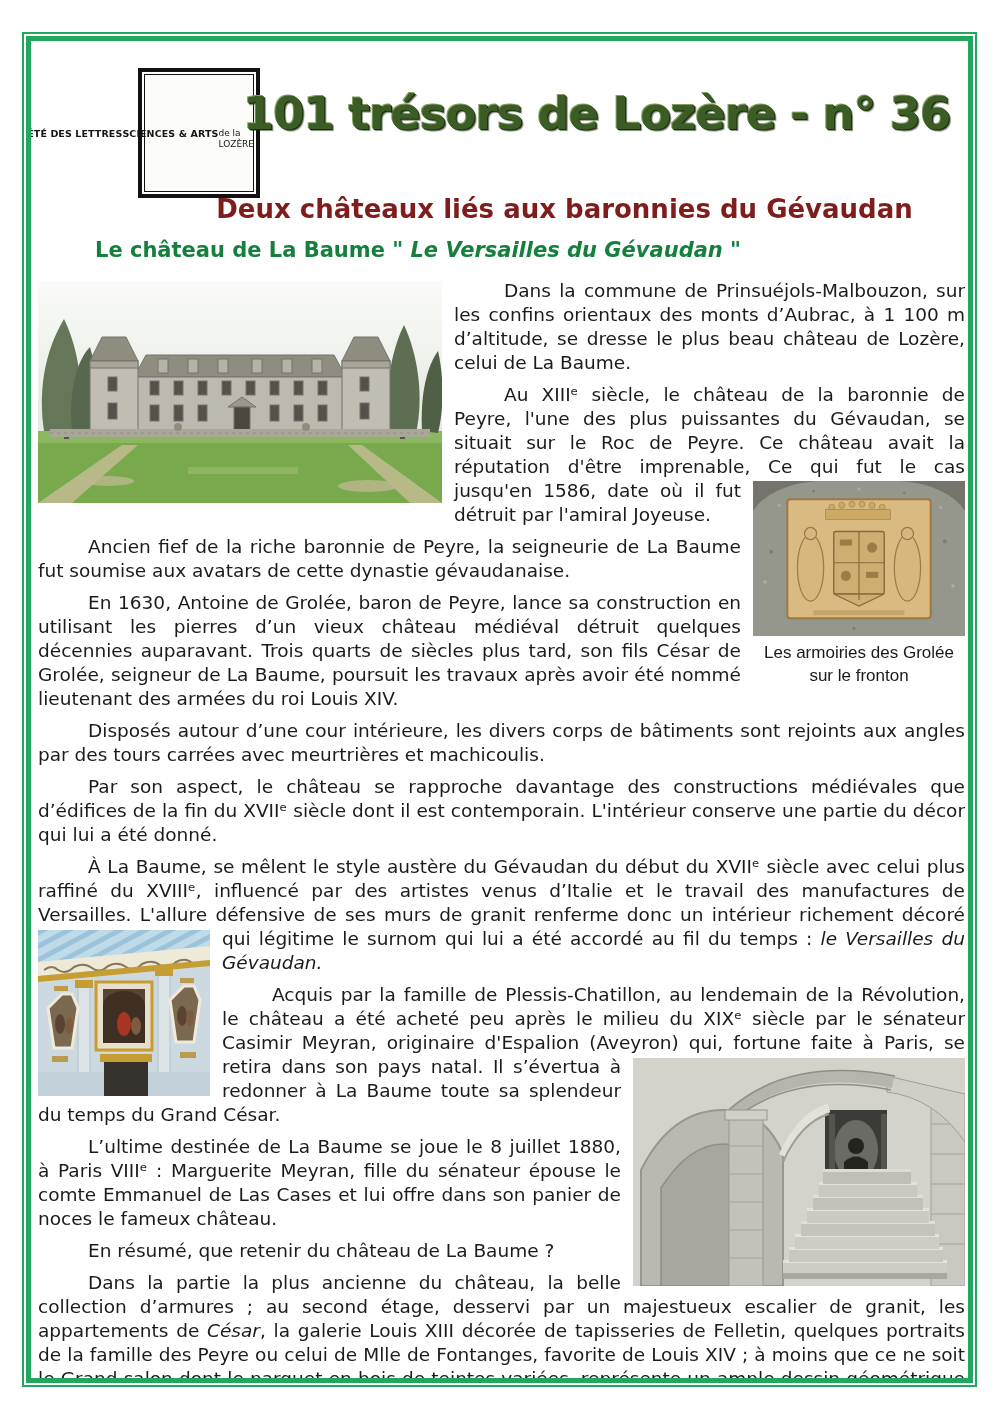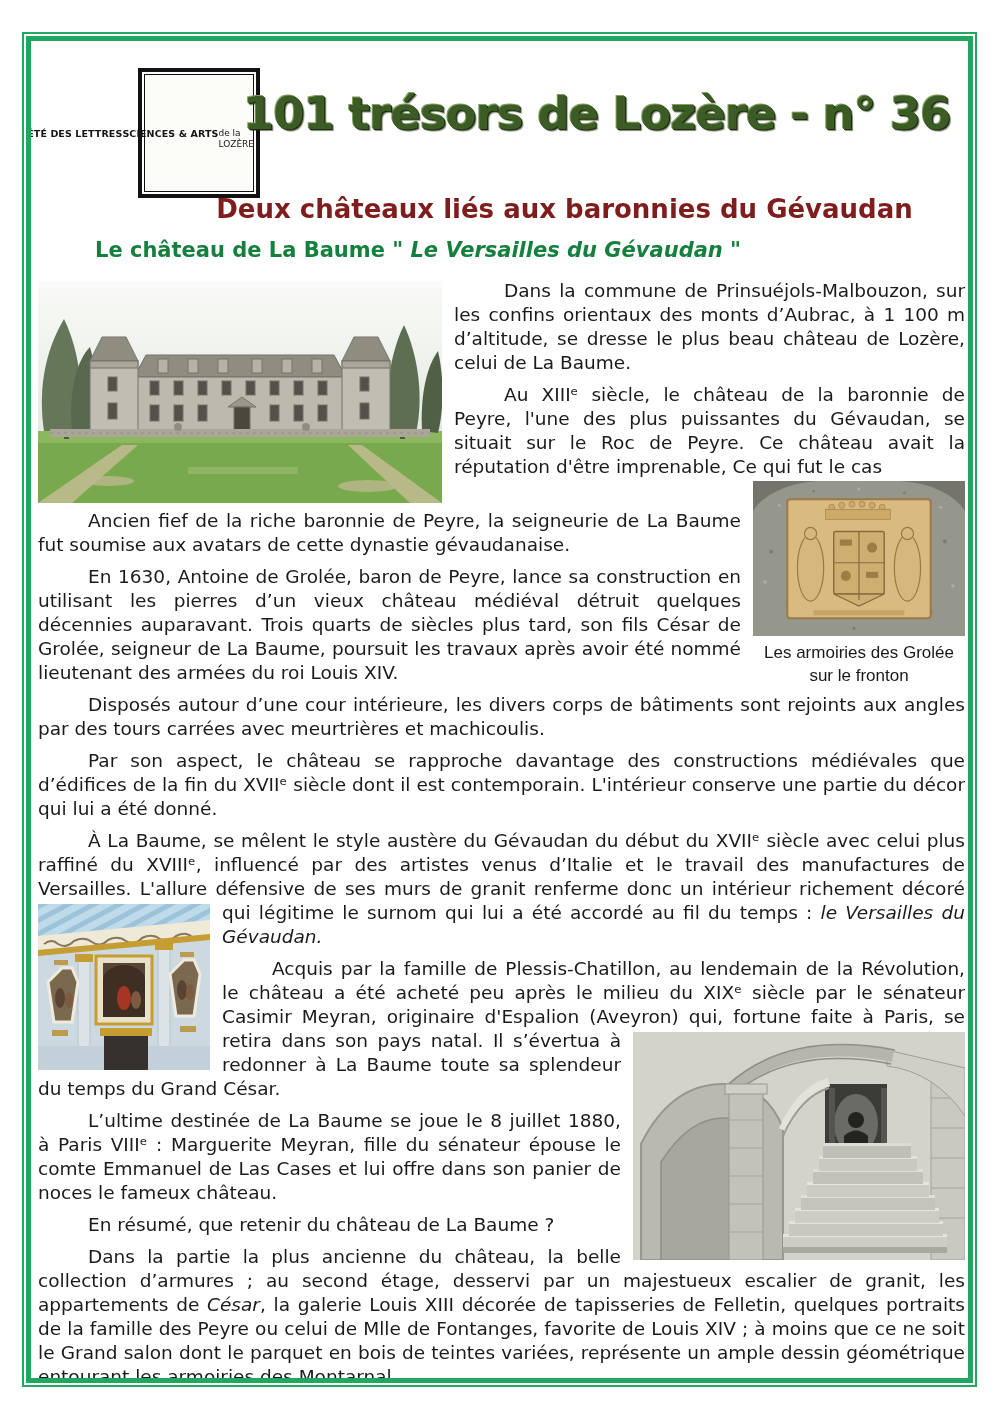--- a/index.html
+++ b/index.html
@@ -226,21 +226,21 @@
                 <circle cx="92" cy="94" r="5"></circle>
                 <rect x="112" y="90" width="12" height="6"></rect>
               </g>
           <ellipse cx="57" cy="86" rx="13" ry="33" fill="#d6b77e" stroke="#9c7a46" stroke-width="1.2"></ellipse>
           <circle cx="57" cy="52" r="6" fill="#d6b77e" stroke="#9c7a46" stroke-width="1.2"></circle>
           <ellipse cx="153" cy="86" rx="13" ry="33" fill="#d6b77e" stroke="#9c7a46" stroke-width="1.2"></ellipse>
           <circle cx="153" cy="52" r="6" fill="#d6b77e" stroke="#9c7a46" stroke-width="1.2"></circle>
           <rect x="60" y="128" width="90" height="5" fill="#c4a468"></rect>
         </svg>
         <span class="fig-caption"><span>Les armoiries des Grolée</span><br><span>sur le fronton</span></span>
-      </span>
+      </span><span>jusqu'en 1586, date où il fut détruit par l'amiral Joyeuse.</span>
     </p>
 
     <p class="para clear-left"><span>Ancien fief de la riche baronnie de Peyre, la seigneurie de La Baume fut soumise aux avatars de cette dynastie gévaudanaise.</span></p>
 
     <p class="para"><span>En 1630, Antoine de Grolée, baron de Peyre, lance sa construction en utilisant les pierres d’un vieux château médiéval détruit quelques décennies auparavant. Trois quarts de siècles plus tard, son fils César de Grolée, seigneur de La Baume, poursuit les travaux après avoir été nommé lieutenant des armées du roi Louis XIV.</span></p>
 
     <p class="para"><span>Disposés autour d’une cour intérieure, les divers corps de bâtiments sont rejoints aux angles par des tours carrées avec meurtrières et machicoulis.</span></p>
 
     <p class="para clear-both"><span>Par son aspect, le château se rapproche davantage des constructions médiévales que d’édifices de la fin du XVIIᵉ siècle dont il est contemporain. L'intérieur conserve une partie du décor qui lui a été donné.</span></p>
 

